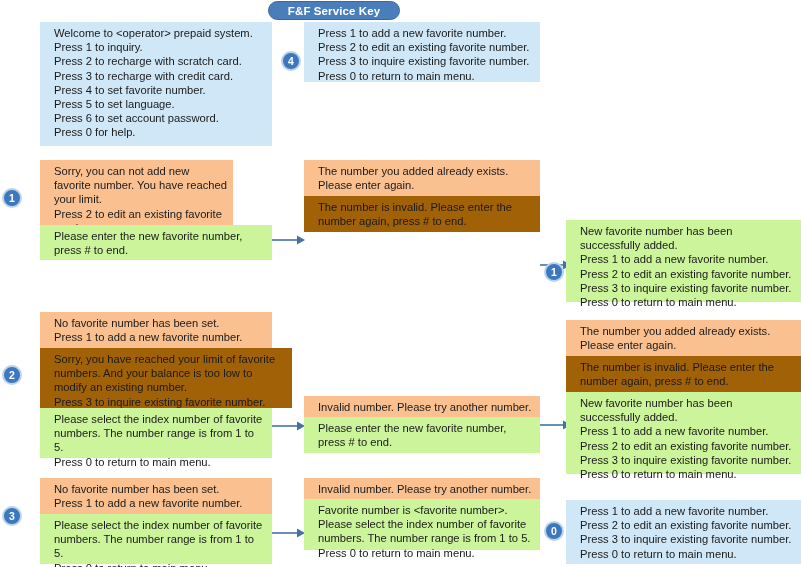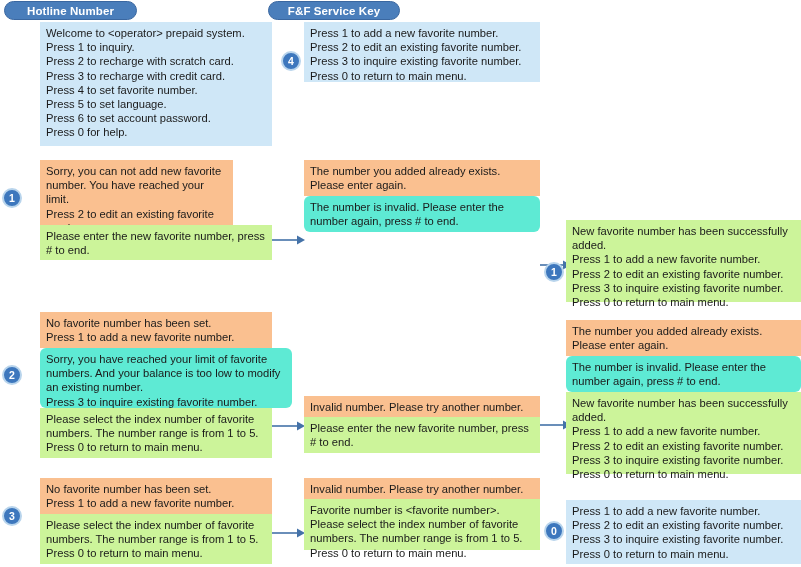--- a/index.html
+++ b/index.html
@@ -31,26 +31,26 @@
   }
   #pill-hotline{left:4px;top:1px;width:133px;}
   #pill-fnf{left:268px;top:1px;width:132px;}
 
   
   .box{
     position:absolute;
     box-sizing:border-box;
     font-size:11.2px;
     line-height:14.2px;
-    padding:4px 6px 5px 6px;
+    padding:4px 6px 5px 14px;
     white-space:pre-line;
   }
   .blue{background:#cfe7f7;}
   .orange{background:#fac090;}
-  .orange2{background:#5eead4;border-radius:6px;}
+  .orange2{background:#a16207;}
   .green{background:#ccf49a;}
 
   
   .circle{
     position:absolute;
     width:20px;height:20px;
     border-radius:50%;
     background:#3d77bd;
     border:2px solid #b8d4ec;
     color:#ffffff;
@@ -64,23 +64,20 @@
 
   
   .arrow{position:absolute;}
   .arrow svg{display:block;}
 </style>
 </head>
 <body>
 
 <div class="canvas">
 
-  <div class="pill" id="pill-hotline">
-    <span>Hotline Number</span>
-  </div>
   <div class="pill" id="pill-fnf">
     <span>F&amp;F Service Key</span>
   </div>
 
   <div class="box blue" style="left:40px;top:22px;width:232px;height:124px;">Welcome to &lt;operator&gt; prepaid system.
 Press 1 to inquiry.
 Press 2 to recharge with scratch card.
 Press 3 to recharge with credit card.
 Press 4 to set favorite number.
 Press 5 to set language.

